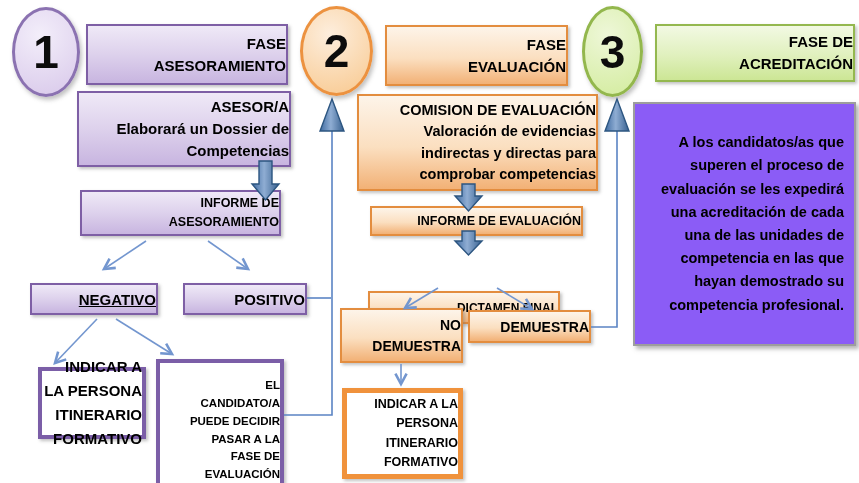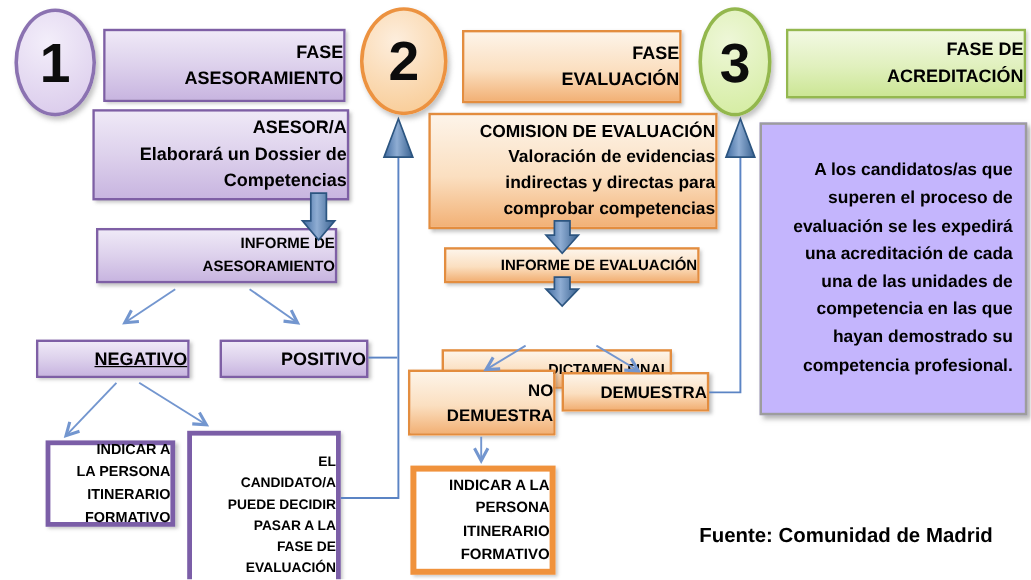--- a/index.html
+++ b/index.html
@@ -19,21 +19,21 @@
   .orange-grad{
     background:linear-gradient(180deg,#fdf4e9 0%,#fbdfc0 55%,#f2b176 100%);
     border:2px solid #e38d3f;box-shadow:2px 2px 3px rgba(120,120,120,.45);
   }
   .green-grad{
     background:linear-gradient(180deg,#f2f9e3 0%,#e0f0bd 55%,#cce695 100%);
     border:2px solid #94b84f;box-shadow:2px 2px 3px rgba(120,120,120,.45);
   }
   .outline-purple{background:#fff;border:4px solid #7b5ea7;box-shadow:2px 2px 3px rgba(120,120,120,.45);}
   .outline-orange{background:#fff;border:5px solid #f0923c;box-shadow:2px 2px 3px rgba(120,120,120,.45);}
-  .green-flat{background:#c4b5fd;border:2px solid #9d9d9d;box-shadow:3px 3px 4px rgba(110,110,110,.5);}
+  .green-flat{background:#8b5cf6;border:2px solid #9d9d9d;box-shadow:3px 3px 4px rgba(110,110,110,.5);}
   .ellipse{
     position:absolute;box-sizing:border-box;border-radius:50%;display:flex;align-items:center;justify-content:center;
     font-weight:bold;font-size:46px;color:#0c0c0c;z-index:3;box-shadow:2px 3px 4px rgba(120,120,120,.45);
   }
   #el1{left:12px;top:7px;width:68px;height:90px;border:3px solid #8b72b1;
        background:radial-gradient(circle at 40% 30%,#f3eefa,#d8c8ea);}
   #el2{left:300px;top:6px;width:73px;height:90px;border:3px solid #ec9240;
        background:radial-gradient(circle at 40% 30%,#fdeedd,#f8c88e);}
   #el3{left:582px;top:6px;width:61px;height:91px;border:3px solid #93b74d;
        background:radial-gradient(circle at 40% 30%,#eef7d8,#d3ec9e);}
@@ -69,21 +69,21 @@
   <div class="box purple-grad" style="left:80px;top:190px;width:201px;height:46px;font-size:12.5px;line-height:1.5;">
     <span>INFORME DE
 ASESORAMIENTO</span>
   </div>
   <div class="box purple-grad" style="left:30px;top:283px;width:128px;height:32px;font-size:15px;text-decoration:underline;">
     <span>NEGATIVO</span>
   </div>
   <div class="box purple-grad" style="left:183px;top:283px;width:124px;height:32px;font-size:15px;">
     <span>POSITIVO</span>
   </div>
-  <div class="box outline-purple" style="left:38px;top:367px;width:108px;height:72px;font-size:12px;line-height:1.6;">
+  <div class="box outline-purple" style="left:38px;top:367px;width:108px;height:72px;font-size:15px;line-height:1.6;">
     <span>INDICAR A
 LA PERSONA
 ITINERARIO
 FORMATIVO</span>
   </div>
   <div class="box outline-purple" style="left:156px;top:359px;width:128px;height:143px;font-size:11.5px;line-height:1.55;">
     <span>EL
 CANDIDATO/A
 PUEDE DECIDIR
 PASAR A LA
@@ -120,21 +120,20 @@
   </div>
 
   <div class="box green-grad" style="left:655px;top:24px;width:200px;height:58px;font-size:15px;line-height:1.45;">
     <span>FASE DE
 ACREDITACIÓN</span>
   </div>
   <div class="box green-flat" style="left:633px;top:102px;width:223px;height:244px;font-size:14.5px;line-height:1.6;padding:0 10px;">
     <span>A los candidatos/as  que superen el proceso de evaluación se les expedirá una acreditación de cada una de las unidades de competencia en las que hayan demostrado su competencia profesional.</span>
   </div>
 
-  <div id="fuente">Fuente: Comunidad de Madrid</div>
 
   <svg id="arrow-layer" viewBox="0 0 859 483">
     <defs>
       <linearGradient id="blockgrad" x1="0" y1="0" x2="1" y2="0">
         <stop offset="0" stop-color="#3f6ba1"></stop>
         <stop offset="0.45" stop-color="#8fadd3"></stop>
         <stop offset="1" stop-color="#37608f"></stop>
       </linearGradient>
       <marker id="mthin" markerWidth="10" markerHeight="10" refX="7.5" refY="4.5" orient="auto">
         <path d="M1,1 L7.5,4.5 L1,8" fill="none" stroke="#7396cf" stroke-width="1.6"></path>

